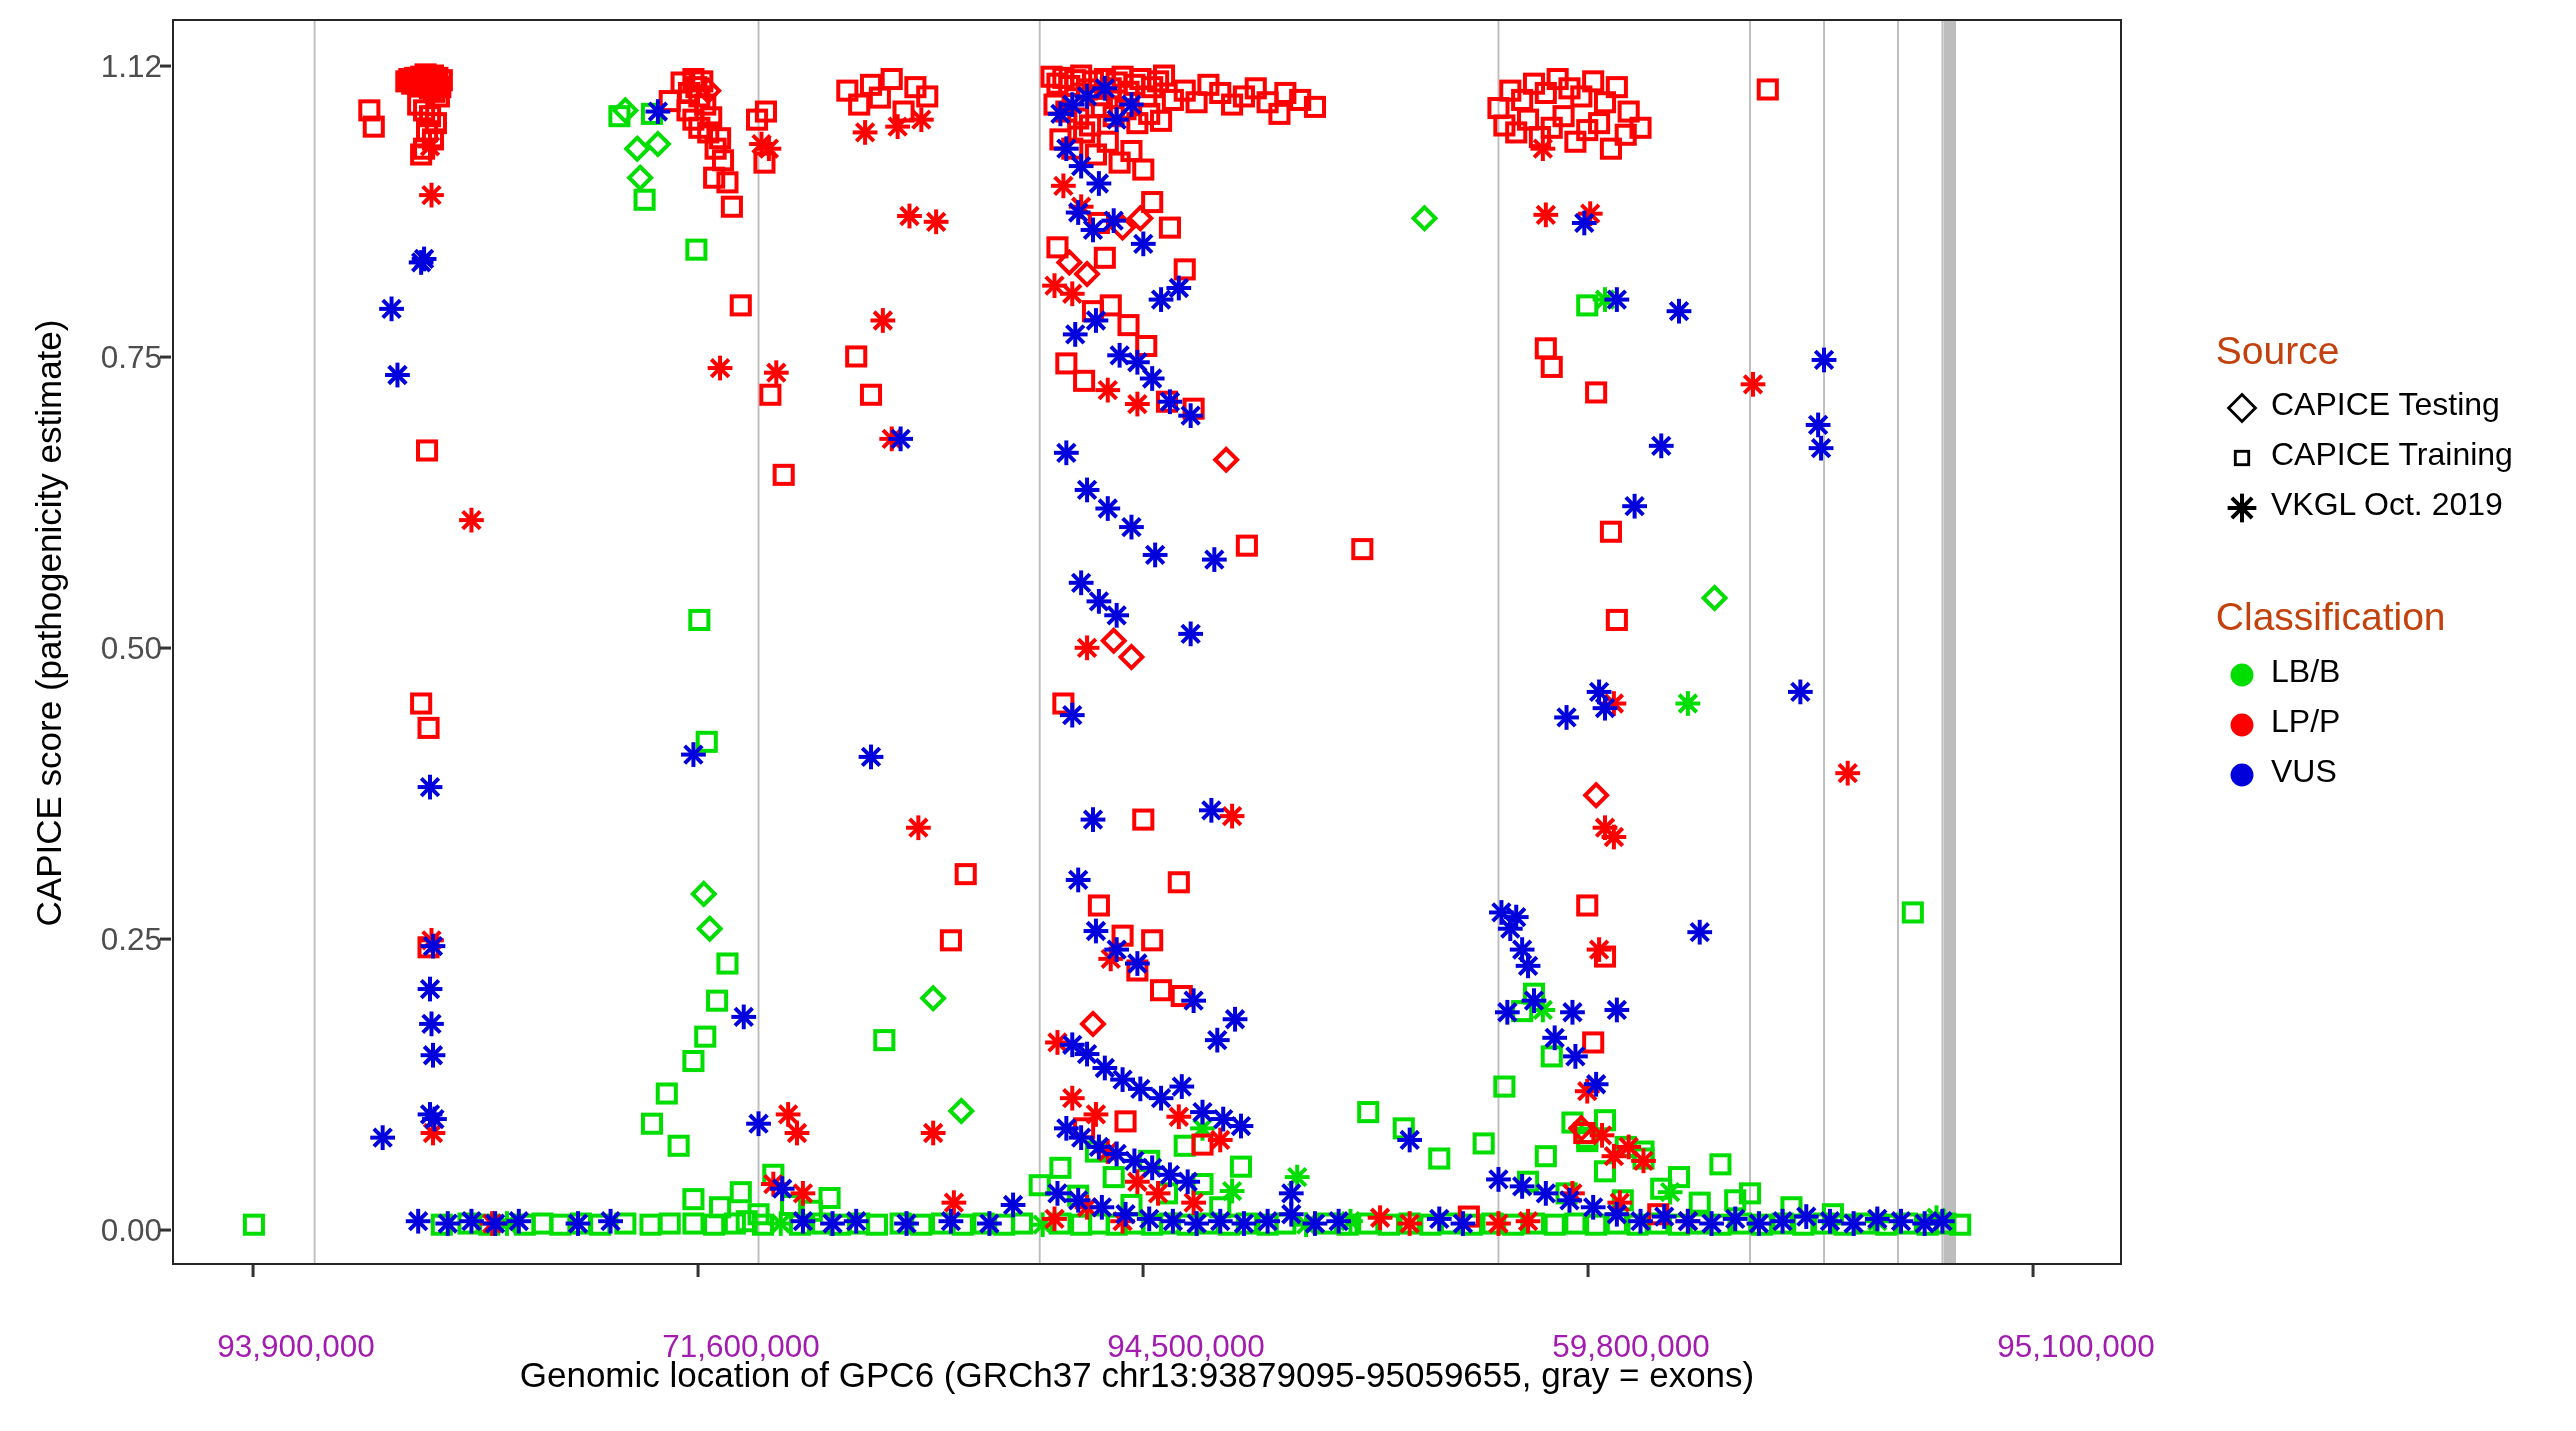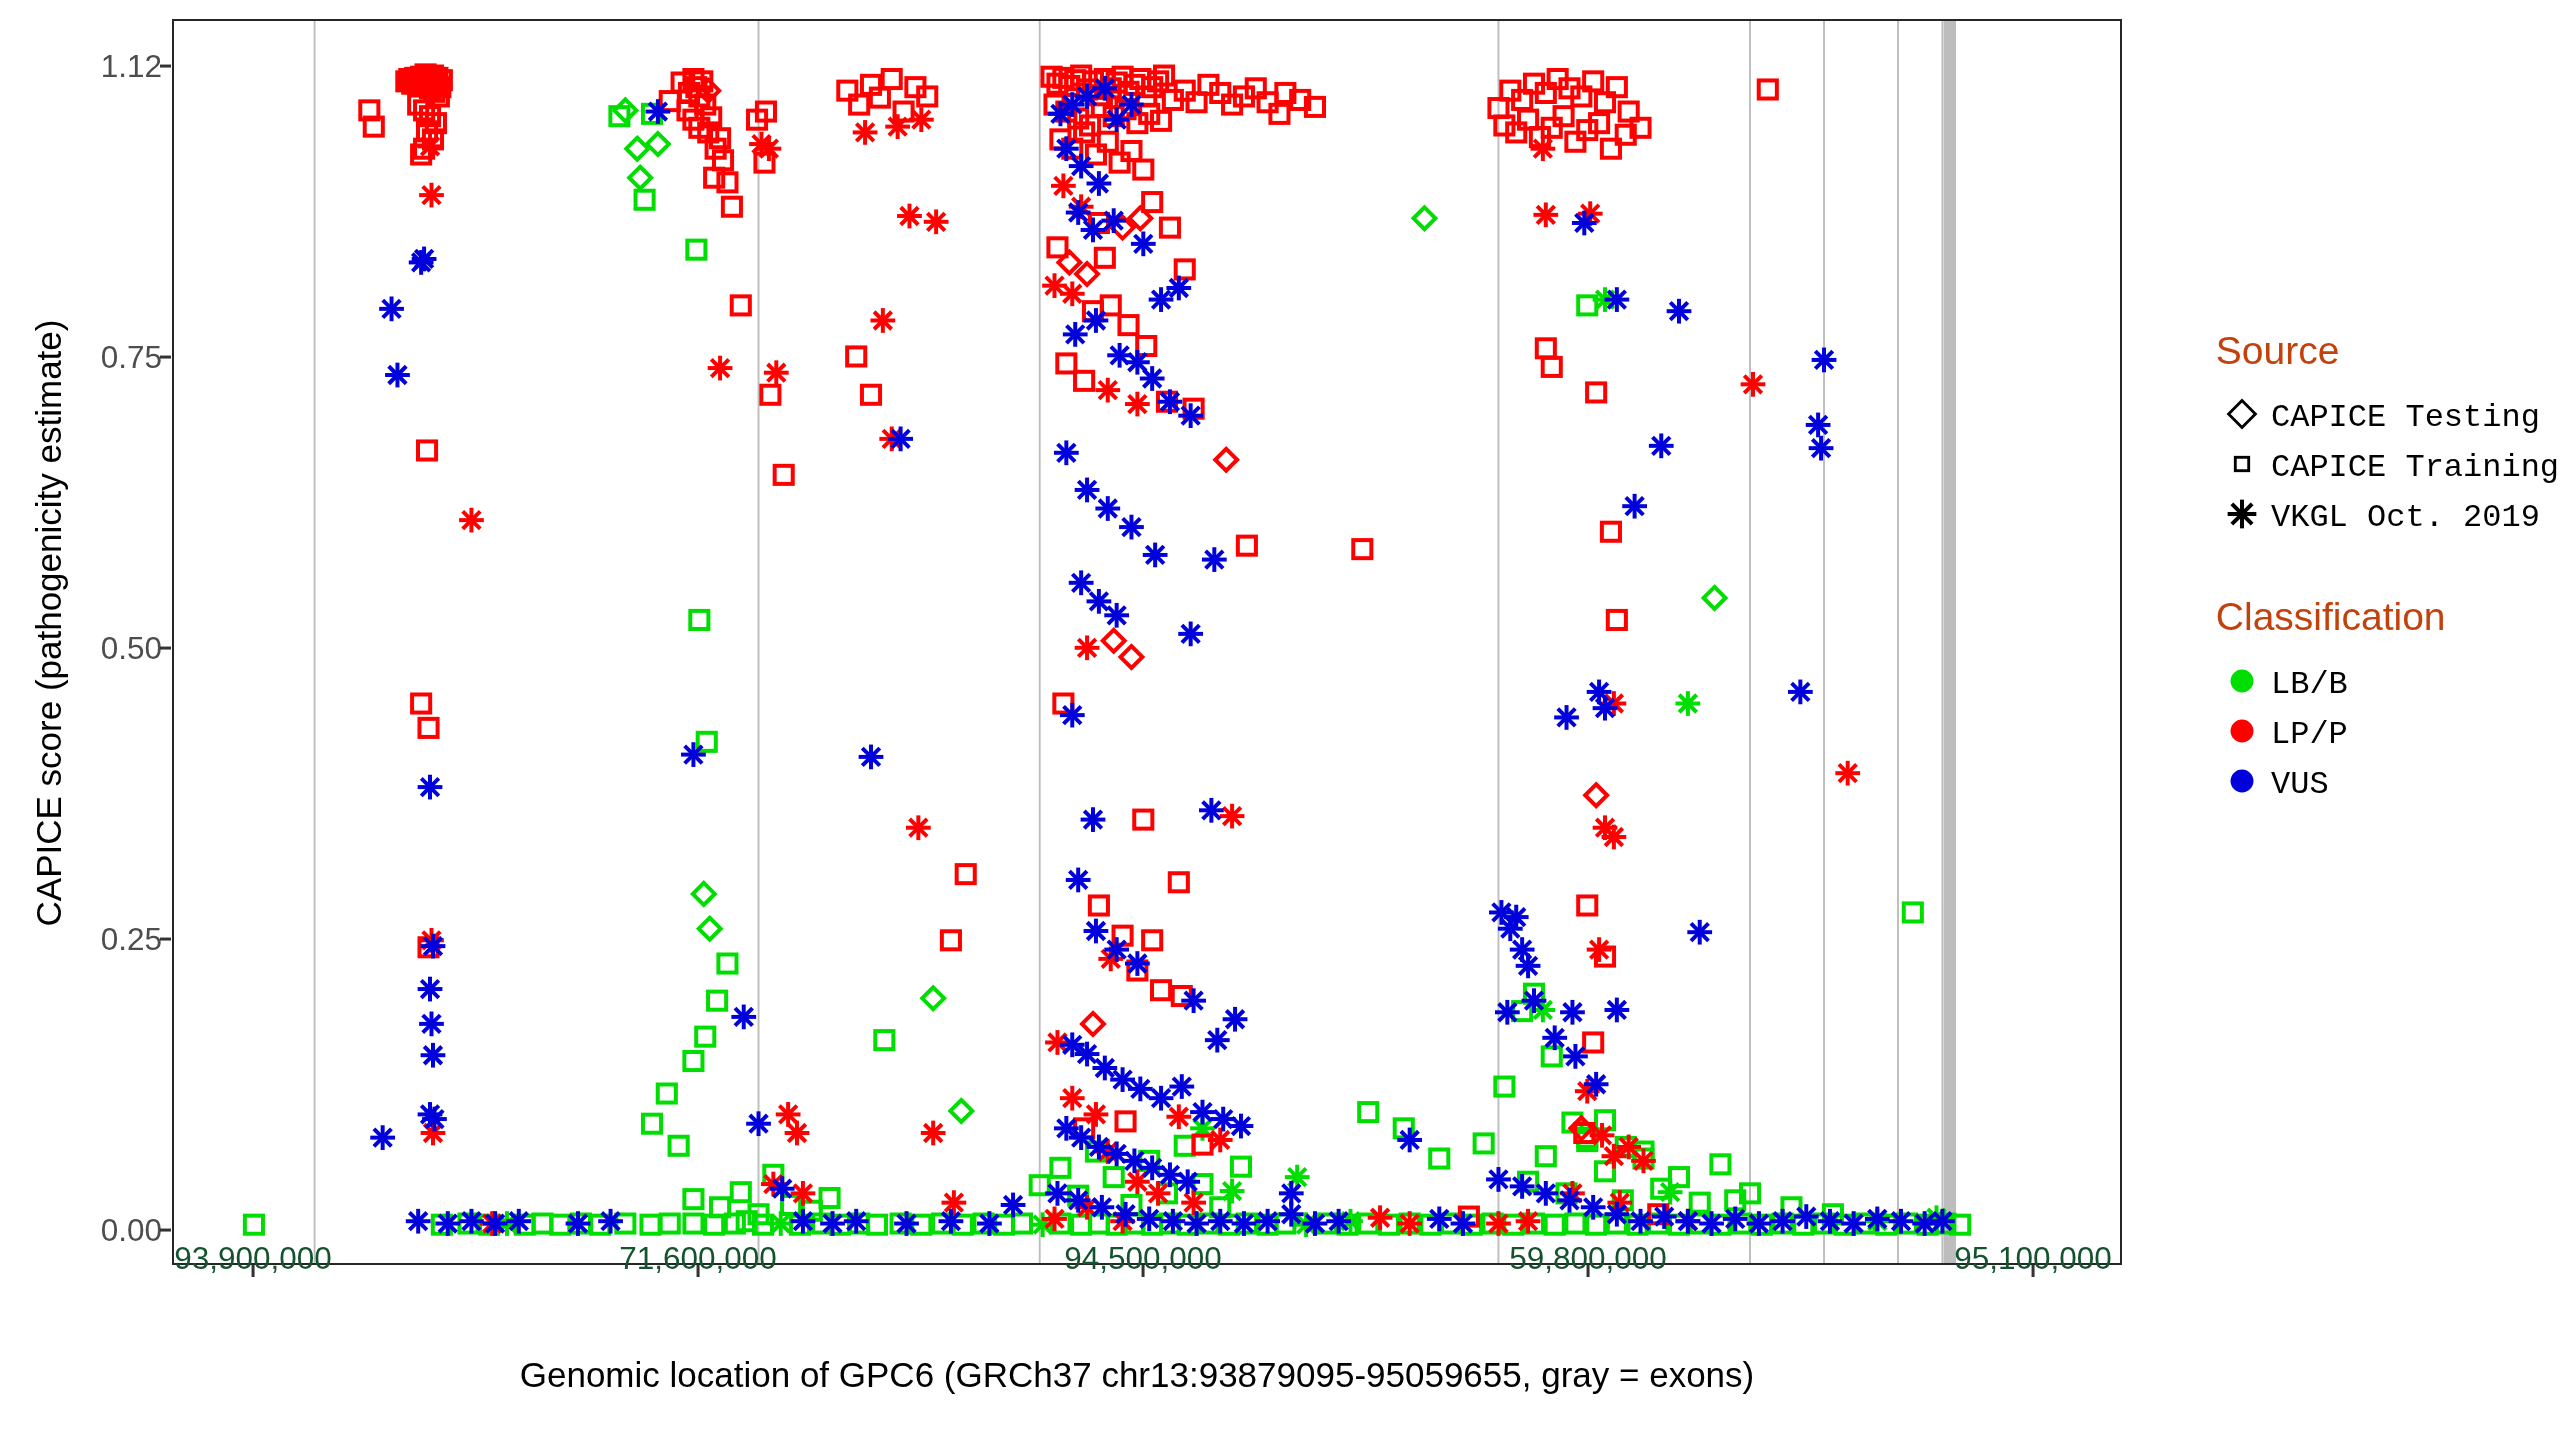--- a/index.html
+++ b/index.html
@@ -15,32 +15,32 @@
   #ylab{position:absolute;left:-7.6px;top:0;width:1284px;height:38px;
         transform-origin:0 0;transform:translate(38px,1265px) rotate(-90deg);
         text-align:center;font-size:35px;color:#000;line-height:38px;white-space:nowrap;}
   #yticks{position:absolute;left:0;top:0;width:2576px;height:1431px;}
   .ytickrow{position:absolute;left:0;width:162px;text-align:right;font-size:31.5px;
             color:#4d4d4d;transform:translateY(-50%);}
   .ytickmark{position:absolute;width:11.4px;height:2.9px;background:#333;left:160px;
              transform:translateY(-50%);}
 
   
-  .xtickrow{position:absolute;top:1240px;font-size:31.5px;color:#14532d;
-            transform:translateX(-50%);white-space:nowrap;}
+  .xtickrow{position:absolute;top:1328px;font-size:31.5px;color:#a21caf;
+            transform:translateX(-50%);white-space:nowrap;margin-left:43px;}
   .xtickmark{position:absolute;top:1265px;width:2.9px;height:12.4px;background:#333;
              transform:translateX(-50%);}
   #xlab{position:absolute;left:162px;top:1355px;width:1950px;text-align:center;
         font-size:35px;color:#000;}
 
   
   #legend{position:absolute;left:2212px;top:329px;width:353px;}
   .leg-title{font-size:39px;color:#c2410c;margin:0 0 13.4px 3.8px;}
   .leg-block{margin-bottom:59px;}
-  .leg-row{display:flex;align-items:flex-end;height:50px;font-family:Liberation Mono, monospace;}
+  .leg-row{display:flex;align-items:flex-start;height:50px;}
   .leg-key{width:59px;display:flex;align-items:center;justify-content:center;flex:0 0 59px;}
   .leg-text{font-size:32px;color:#000;white-space:nowrap;}
 </style>
 </head>
 <body>
 <div id="root">
 
 <div id="panel">
   <svg id="plotsvg" viewBox="0 0 2044 1306" preserveAspectRatio="none">
         <g>

